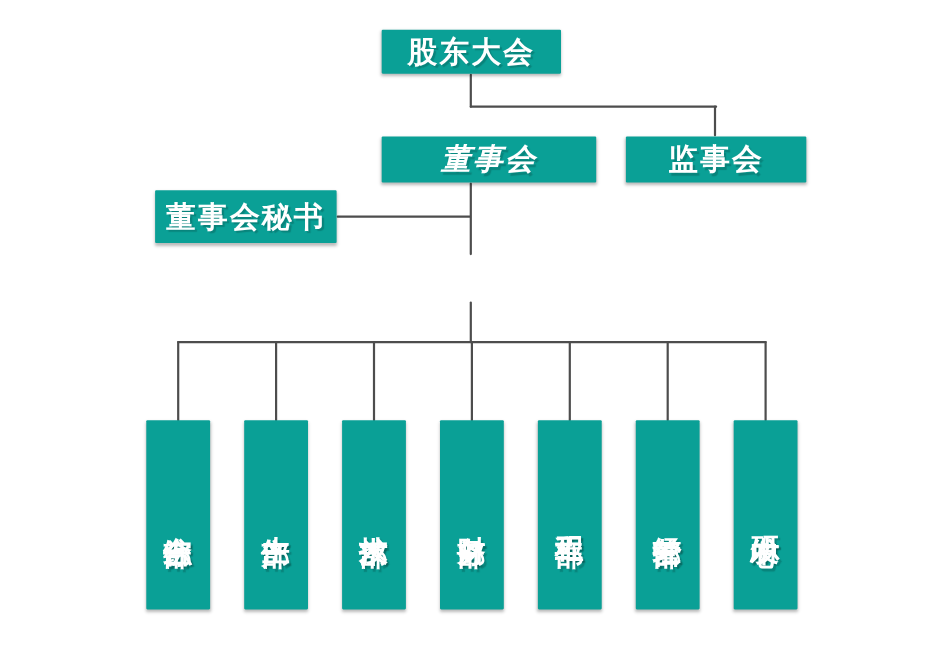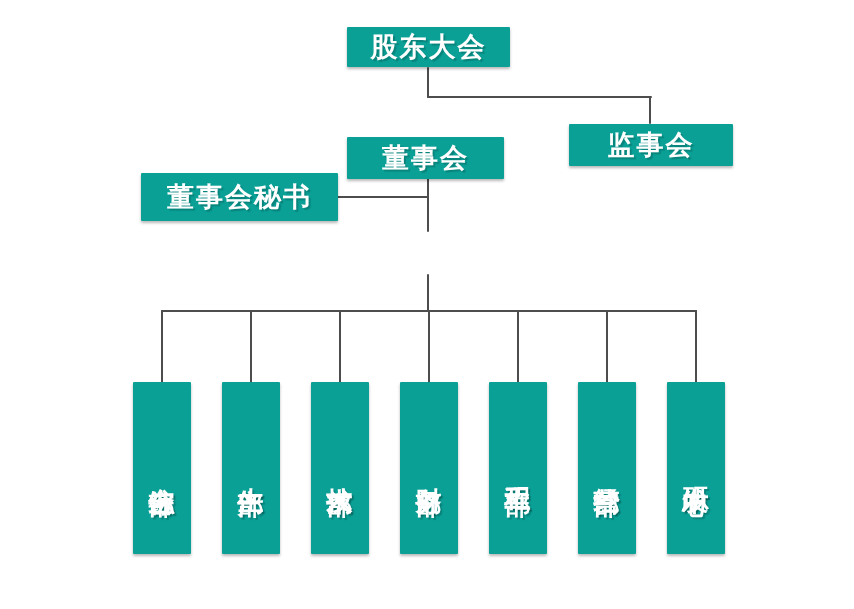--- a/index.html
+++ b/index.html
@@ -44,23 +44,23 @@
   .node.dept .node-label {
     writing-mode: vertical-rl;
     text-orientation: upright;
     letter-spacing: 1px;
     font-size: 26px;
     line-height: 1;
     white-space: normal;
   }
   
   .n-shareholders { left: 347px; top: 27px;  width: 163px; height: 40px; }
-  .n-board        { left: 347px; top: 137px; width: 157px; height: 42px; }
+  .n-board        { left: 347px; top: 124px; width: 195px; height: 42px; font-style: italic; }
   .n-supervisory  { left: 569px; top: 124px; width: 164px; height: 42px; }
-  .n-secretary    { left: 141px; top: 173px; width: 197px; height: 48px; }
+  .n-secretary    { left: 141px; top: 173px; width: 165px; height: 48px; }
   .n-gm           { left: 347px; top: 232px; width: 163px; height: 42px; }
   .node.dept      { top: 382px; width: 58px; height: 172px; }
   .n-dept-0 { left: 133px; } .n-dept-1 { left: 222px; } .n-dept-2 { left: 311px; }
   .n-dept-3 { left: 400px; } .n-dept-4 { left: 489px; } .n-dept-5 { left: 578px; }
   .n-dept-6 { left: 667px; }
   
   .c-sh-down      { left: 427px; top: 67px;  width: 2px;   height: 31px; }
   .c-top-branch   { left: 427px; top: 96px;  width: 225px; height: 2px;  }
   .c-sup-drop     { left: 649px; top: 96px;  width: 2px;   height: 28px; }
   .c-board-gm     { left: 427px; top: 166px; width: 2px;   height: 66px; }

